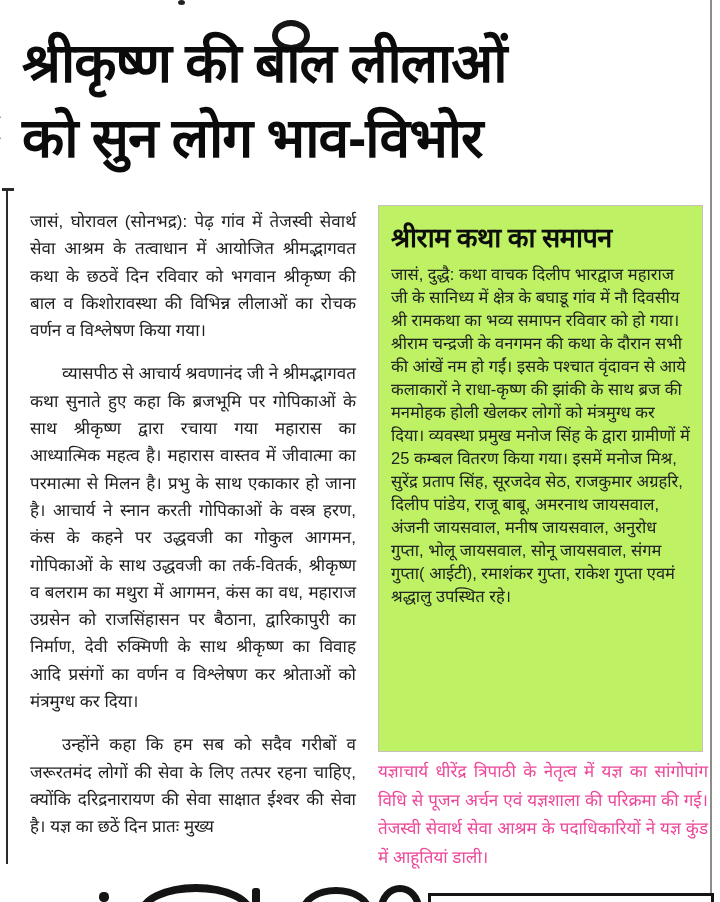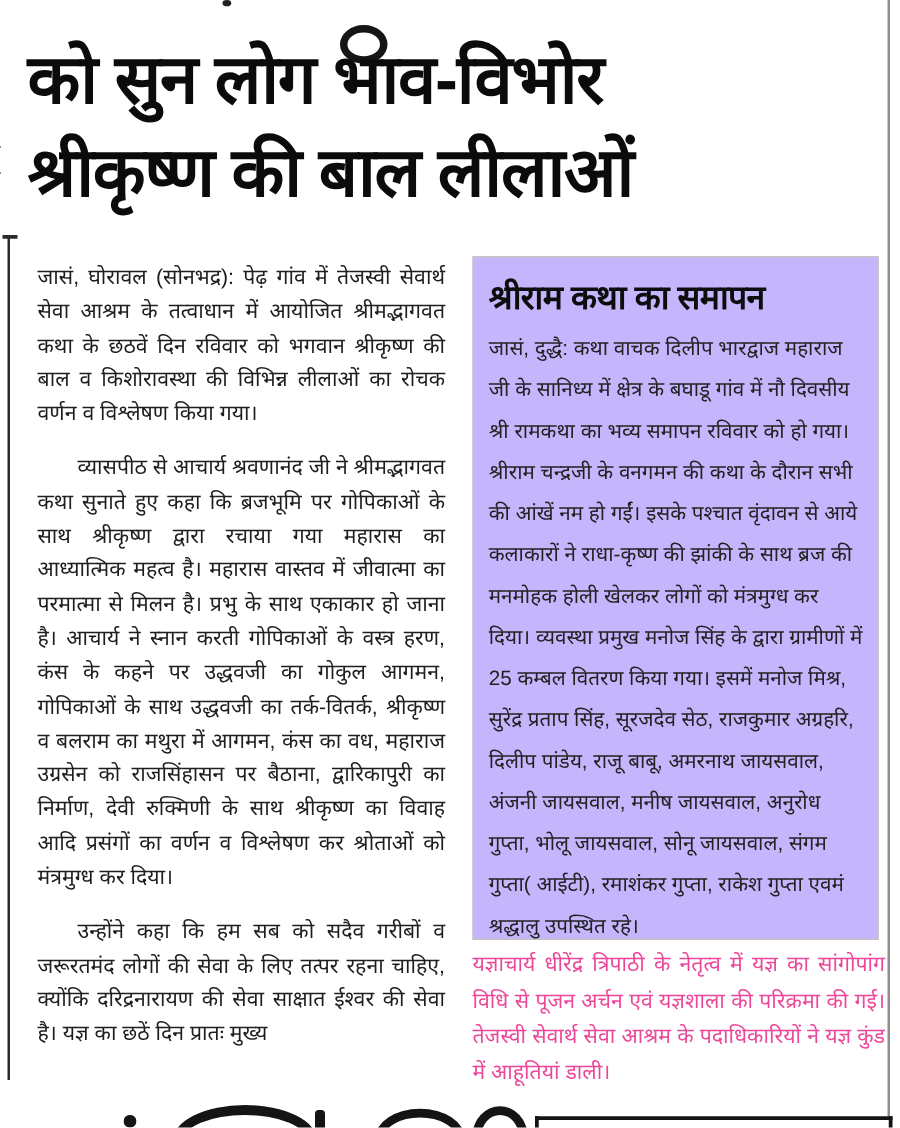--- a/index.html
+++ b/index.html
@@ -72,35 +72,35 @@
     text-align: justify;
     color: #1e1e1e;
   }
   .left-col p { margin: 16px; }
   .left-col p.indent { text-indent: 32px; }
 
   
   .news-box {
     position: absolute;
     left: 378px; top: 205px; width: 325px; height: 547px;
-    background: #c4b5fd;
+    background: #bef264;
     border: 1px solid #c7c2b9;
     box-sizing: border-box;
     padding: 8px 12px 8px 12px;
   }
   .news-box .box-title {
     font-size: 27px;
     font-weight: 800;
     color: #0d0d0d;
     margin: 4px 0 8px 0;
     letter-spacing: -0.5px;
   }
   .news-box .box-body {
     font-size: 16.5px;
-    line-height: 33px;
+    line-height: 23px;
     text-align: left;
     color: #222222;
     margin: 0;
   }
 
   
   .right-bottom {
     position: absolute;
     left: 378px; top: 758px; width: 330px;
     font-size: 17px;
@@ -152,22 +152,22 @@
   <div class="left-rule"></div>
 
   <div class="edge-frag" style="top:86px;">ड</div>
   <div class="edge-frag" style="top:110px;">म</div>
   <div class="edge-frag" style="top:131px;">म</div>
 
   <div class="top-frag-dot"></div>
   <div class="top-frag-ring"></div>
 
   <div class="headline">
+    <div>श्रीकृष्ण की बाल लीलाओं</div>
     <div>को सुन लोग भाव-विभोर</div>
-    <div>श्रीकृष्ण की बाल लीलाओं</div>
   </div>
 
   <div class="left-col">
     <p>जासं, घोरावल (सोनभद्र): पेढ़ गांव में तेजस्वी सेवार्थ सेवा आश्रम के तत्वाधान में आयोजित श्रीमद्भागवत कथा के छठवें दिन रविवार को भगवान श्रीकृष्ण की बाल व किशोरावस्था की विभिन्न लीलाओं का रोचक वर्णन व विश्लेषण किया गया।</p>
     <p class="indent">व्यासपीठ से आचार्य श्रवणानंद जी ने श्रीमद्भागवत कथा सुनाते हुए कहा कि ब्रजभूमि पर गोपिकाओं के साथ श्रीकृष्ण द्वारा रचाया गया महारास का आध्यात्मिक महत्व है। महारास वास्तव में जीवात्मा का परमात्मा से मिलन है। प्रभु के साथ एकाकार हो जाना है। आचार्य ने स्नान करती गोपिकाओं के वस्त्र हरण, कंस के कहने पर उद्धवजी का गोकुल आगमन, गोपिकाओं के साथ उद्धवजी का तर्क-वितर्क, श्रीकृष्ण व बलराम का मथुरा में आगमन, कंस का वध, महाराज उग्रसेन को राजसिंहासन पर बैठाना, द्वारिकापुरी का निर्माण, देवी रुक्मिणी के साथ श्रीकृष्ण का विवाह आदि प्रसंगों का वर्णन व विश्लेषण कर श्रोताओं को मंत्रमुग्ध कर दिया।</p>
     <p class="indent">उन्होंने कहा कि हम सब को सदैव गरीबों व जरूरतमंद लोगों की सेवा के लिए तत्पर रहना चाहिए, क्योंकि दरिद्रनारायण की सेवा साक्षात ईश्वर की सेवा है। यज्ञ का छठें दिन प्रातः मुख्य</p>
   </div>
 
   <div class="news-box">
     <div class="box-title">श्रीराम कथा का समापन</div>

